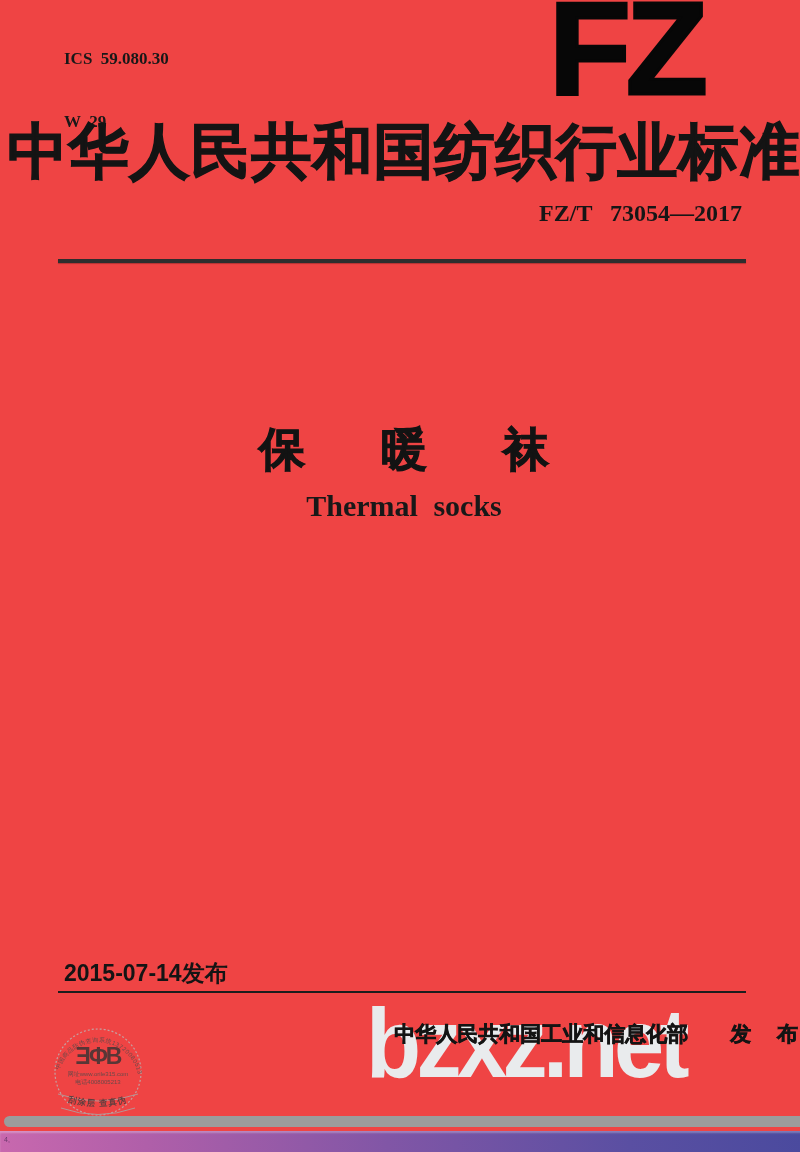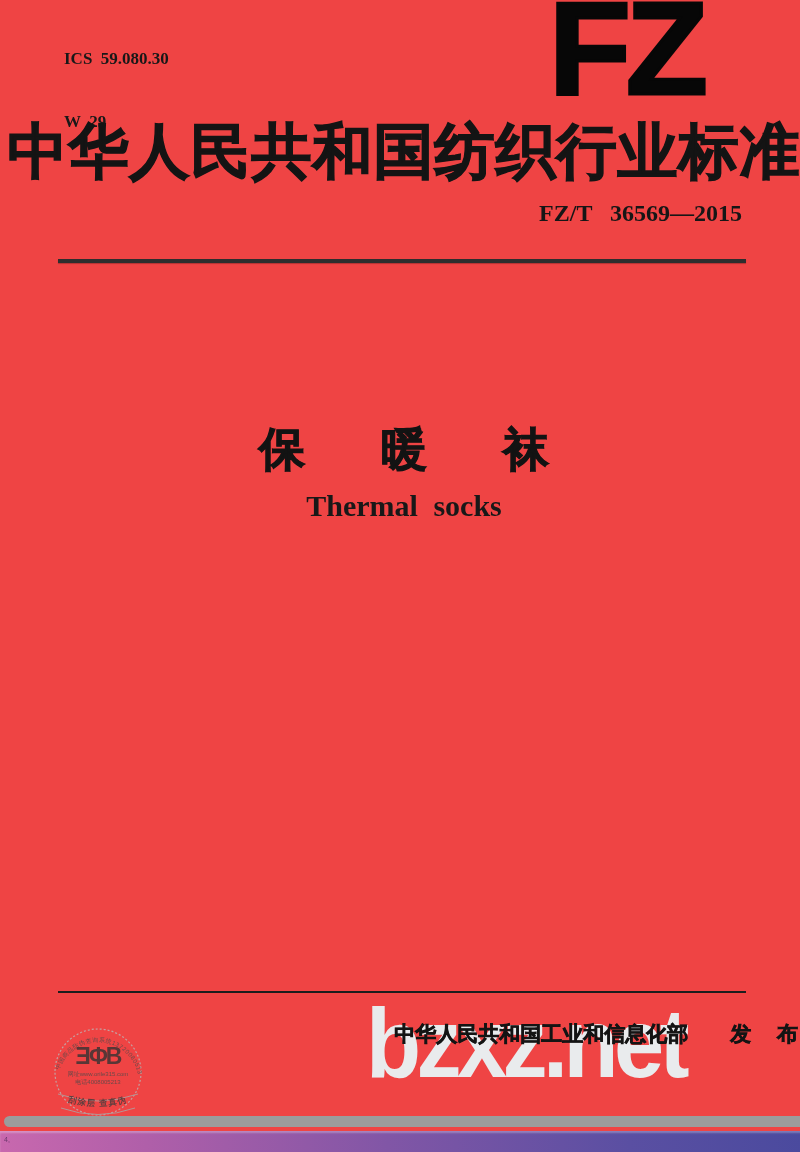--- a/index.html
+++ b/index.html
@@ -114,34 +114,35 @@
 
   <div class="ics">
     <div>ICS  59.080.30</div>
     <div>W  29</div>
   </div>
 
   <div class="fz-logo">FZ</div>
 
   <div class="std-title">中华人民共和国纺织行业标准</div>
 
-  <div class="std-number">FZ/T   36569—2015</div>
+  <div class="std-number">FZ/T   73054—2017</div>
 
   <div class="rule-top"></div>
 
   <div class="doc-title">
     <span>保</span>
     <span>暖</span>
     <span>袜</span>
   </div>
 
   <div class="doc-subtitle">Thermal socks</div>
 
   <div class="watermark">bzxz.net</div>
 
+  <div class="issue-date">2015-07-14发布</div>
 
   <div class="rule-bottom"></div>
 
   <div class="publisher-row">
     <span>中华人民共和国工业和信息化部</span>
     <span class="publish-label">发 布</span>
   </div>
 
   <svg class="stamp" viewBox="0 0 96 106">
     <defs>

